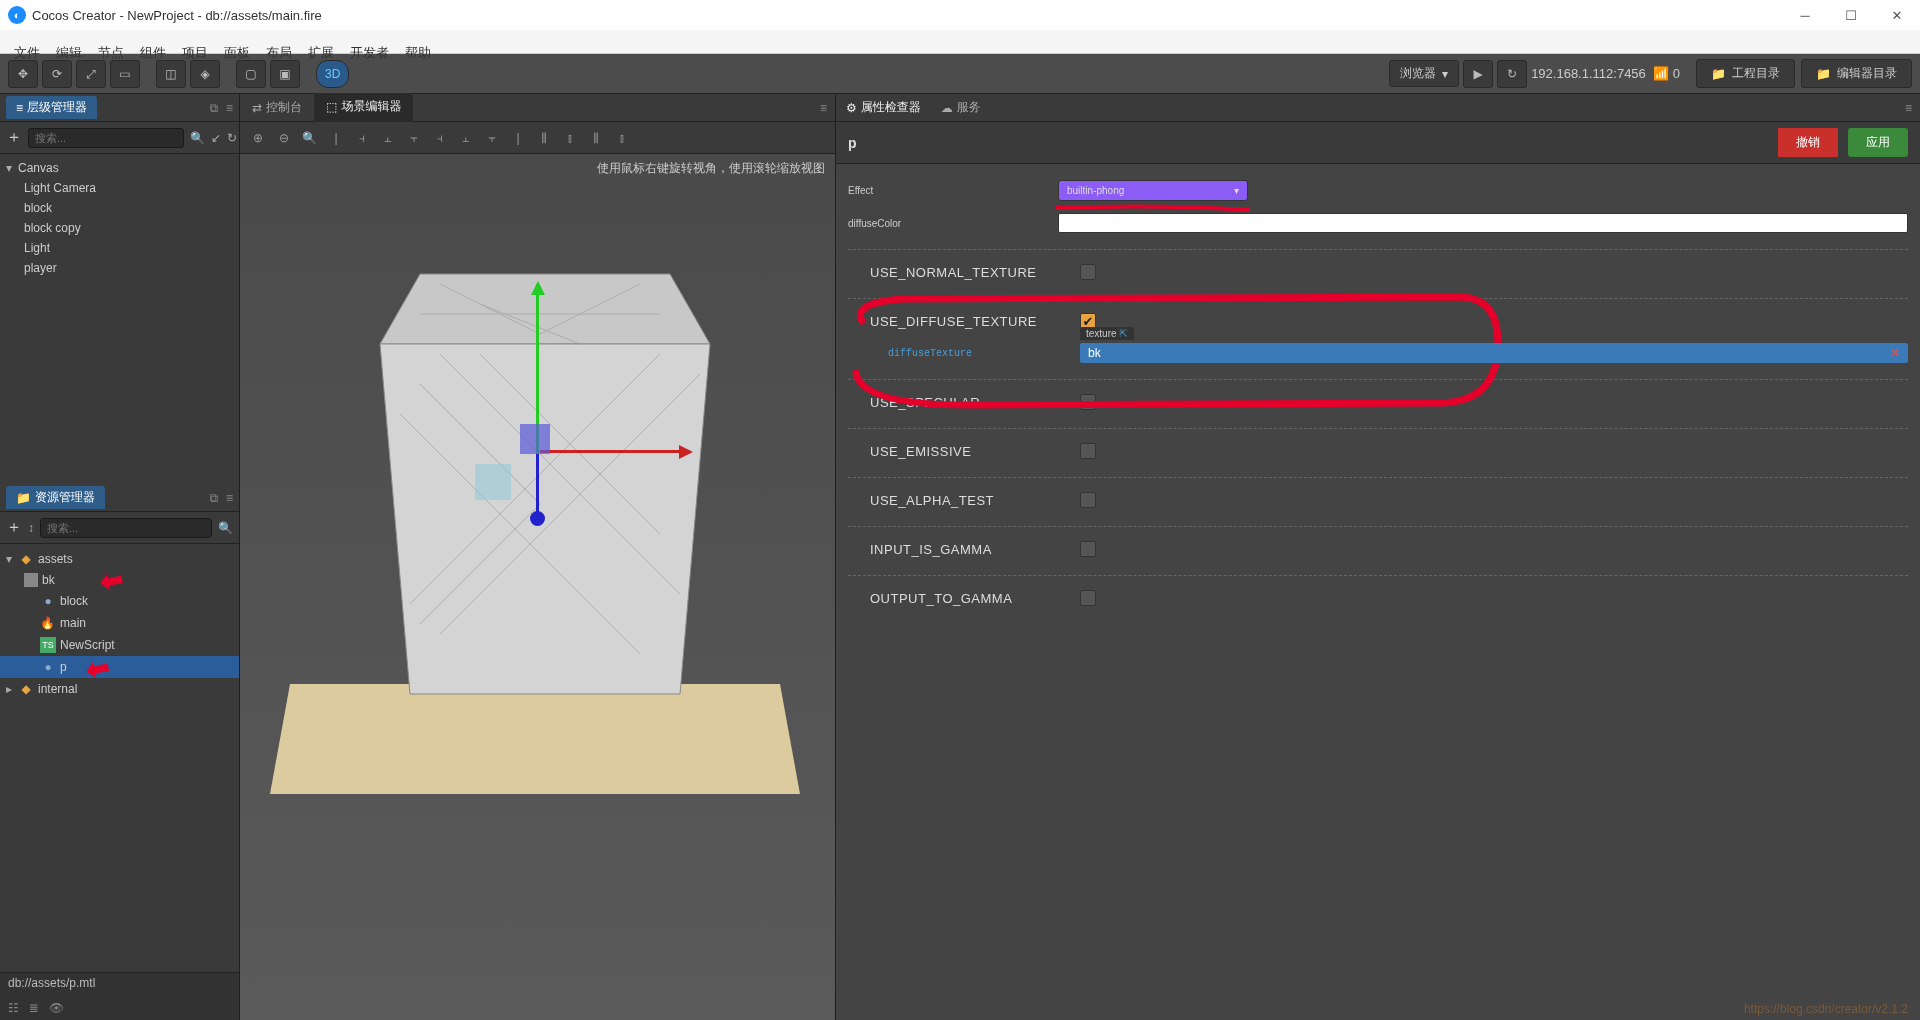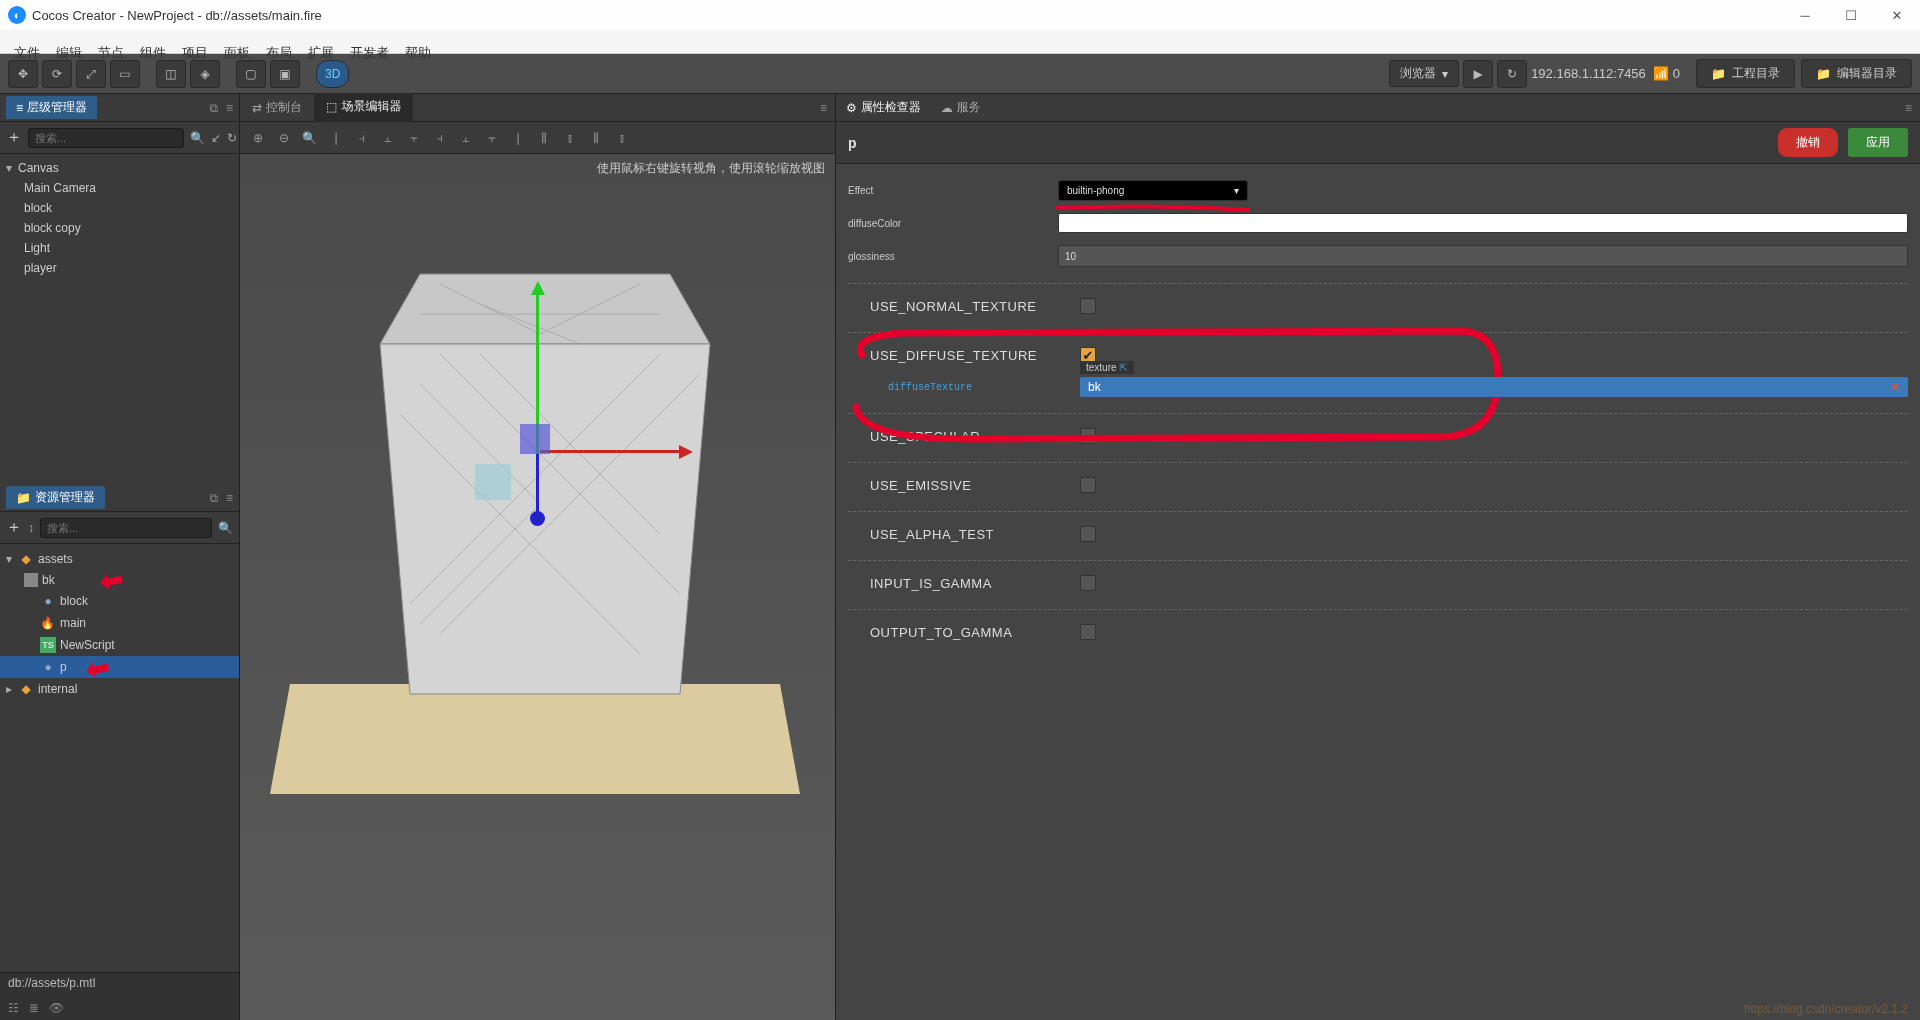--- a/index.html
+++ b/index.html
@@ -62,27 +62,27 @@
 .stbtn { width:24px; height:24px; display:flex; align-items:center; justify-content:center; color:#999; cursor:pointer; }
 .viewport { flex:1; background:linear-gradient(#4a4a4a,#5a5a5a); position:relative; overflow:hidden; }
 .hint { position:absolute; top:6px; right:10px; color:#ccc; font-size:12px; }
 
 
 .insp-head { height:28px; background:#3a3a3a; display:flex; align-items:center; border-bottom:1px solid #222; }
 .insp-head .tab { padding:5px 10px; color:#aaa; display:flex; align-items:center; gap:4px; font-size:12px; }
 .insp-head .tab.active { color:#eee; }
 .insp-top { height:42px; background:#3a3a3a; display:flex; align-items:center; padding:0 12px; border-bottom:1px solid #222; }
 .insp-top .name { color:#ddd; font-weight:bold; font-size:14px; }
-.btn-red { margin-left:auto; background:#c9302c; color:#fff; padding:6px 18px; border-radius:9px; cursor:pointer; }
+.btn-red { margin-left:auto; background:#c9302c; color:#fff; padding:6px 18px; border-radius:0; cursor:pointer; }
 .btn-green { margin-left:10px; background:#3b8a3b; color:#fff; padding:6px 18px; border-radius:3px; cursor:pointer; }
 
 .insp-body { flex:1; background:#444; overflow:auto; padding:10px 12px; }
 .prop-row { display:flex; align-items:center; padding:6px 0; font-size:10px; }
 .prop-row .lbl { width:210px; color:#ccc; }
-.select { flex:0 0 190px; background:#000000; border:1px solid #333; border-radius:3px; padding:4px 8px; color:#ddd; display:flex; justify-content:space-between; align-items:center; }
+.select { flex:0 0 190px; background:#8b5cf6; border:1px solid #333; border-radius:3px; padding:4px 8px; color:#ddd; display:flex; justify-content:space-between; align-items:center; }
 .colorbox { flex:1; height:20px; background:#fff; border:1px solid #333; border-radius:2px; }
 .numbox { flex:1; height:22px; background:#555; border:1px solid #333; border-radius:2px; color:#ddd; padding:2px 6px; display:flex; align-items:center; }
 .section { border-top:1px dashed #666; margin-top:10px; padding-top:6px; }
 .chkrow { display:flex; align-items:center; padding:8px 0 8px 22px; font-size:13px; }
 .chkrow .lbl2 { width:210px; color:#ddd; letter-spacing:0.5px; }
 .chk { width:16px; height:16px; background:#555; border:1px solid #333; border-radius:2px; display:flex; align-items:center; justify-content:center; }
 .chk.on { background:#e8a33d; color:#222; }
 .sub { padding:6px 0 6px 40px; display:flex; align-items:center; }
 .sub .slbl { width:192px; color:#4a9ed8; font-size:10px;font-family:Liberation Mono, monospace; }
 .asset-slot { flex:1; position:relative; }
@@ -182,21 +182,21 @@
       <span>↙</span>
       <span>↻</span>
     </div>
     <div class="hier">
       <div class="tree">
         <div class="tree-item">
             <span class="caret">▾</span>
             <span>Canvas</span>
           </div>
         <div class="tree-item">
-            <span class="lvl1">Main Camera</span>
+            <span class="lvl1">Light Camera</span>
           </div>
         <div class="tree-item">
             <span class="lvl1">block</span>
           </div>
         <div class="tree-item">
             <span class="lvl1">block copy</span>
           </div>
         <div class="tree-item">
             <span class="lvl1">Light</span>
           </div>
@@ -336,26 +336,20 @@
           </div>
       </div>
       <svg class="redmark" style="left:218px;top:38px;" width="200" height="14">
           <path d="M2 6 Q100 2 196 8" stroke="#e4002b" stroke-width="4" fill="none"></path>
         </svg>
 
       <div class="prop-row">
         <span class="lbl">diffuseColor</span>
         <div class="colorbox"></div>
       </div>
-      <div class="prop-row">
-        <span class="lbl">glossiness</span>
-        <div class="numbox">
-            <span>10</span>
-          </div>
-      </div>
 
       <div class="section">
         <div class="chkrow">
             <span class="lbl2">USE_NORMAL_TEXTURE</span>
             <div class="chk"></div>
           </div>
       </div>
       <div class="section" style="position:relative;">
 
         <svg class="redmark" style="left:-6px; top:-6px;" width="660" height="120" viewBox="0 0 660 120">

